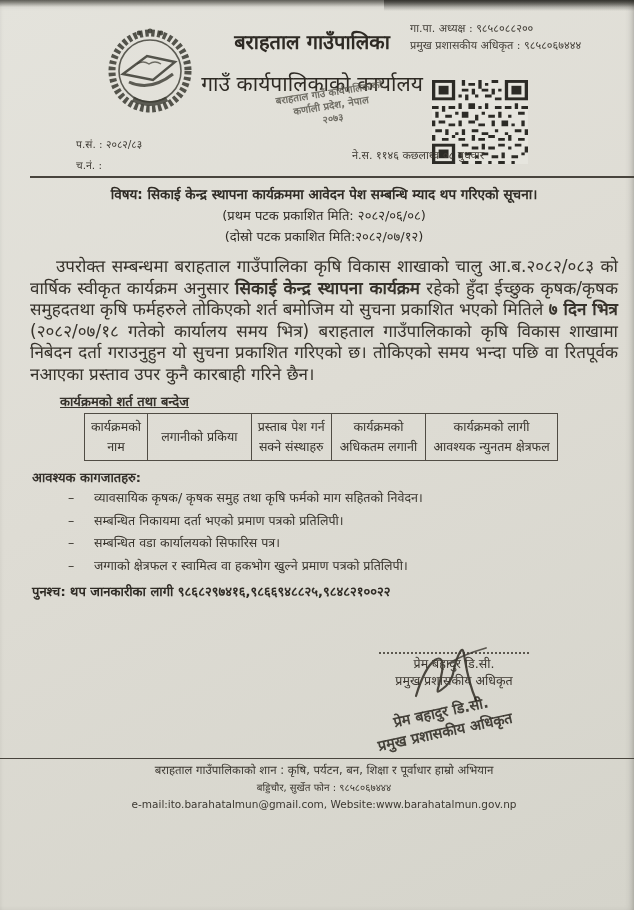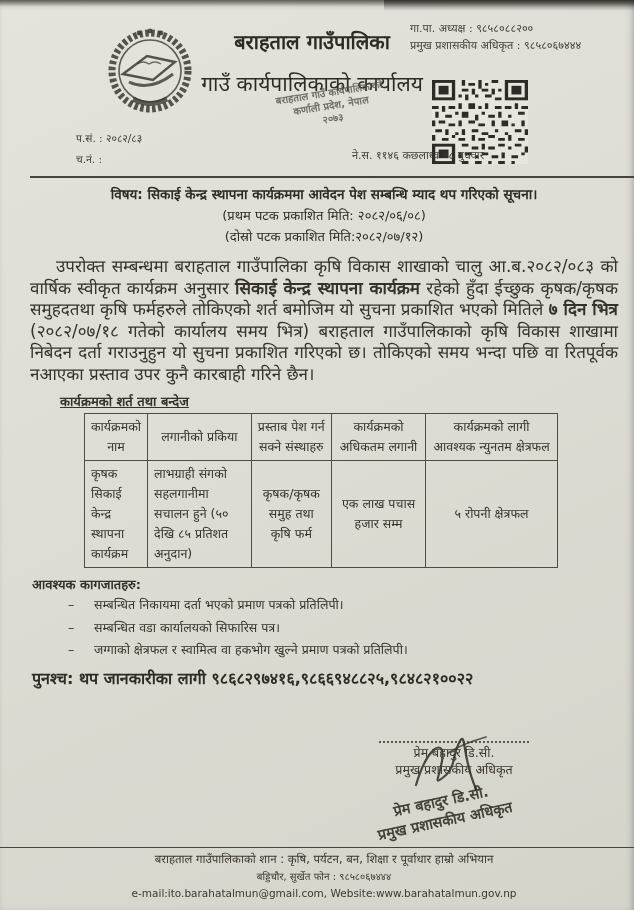--- a/index.html
+++ b/index.html
@@ -17,37 +17,37 @@
   .emblem{position:absolute;left:103px;top:22px;width:94px;height:94px;}
   .head-center{position:absolute;left:178px;top:28px;width:268px;text-align:center;}
   .muni-name{font-size:20px;font-weight:bold;color:#2e2a24;}
   .office-name{font-size:21px;font-weight:normal;color:#2e2a24;margin-top:14px;}
   .head-stamp{position:absolute;left:226px;top:86px;width:210px;transform:rotate(-9deg);
     text-align:center;font-weight:bold;font-size:10px;line-height:13px;color:#55534a;opacity:.8;}
   .head-right{position:absolute;left:410px;top:20px;width:200px;font-size:11px;line-height:17px;color:#45413a;}
   .head-right .cline span{white-space:nowrap;}
   .qr{position:absolute;left:432px;top:80px;width:96px;height:84px;}
   
-  .ref-left{position:absolute;left:76px;top:128px;font-size:10.5px;line-height:21px;color:#403c35;}
+  .ref-left{position:absolute;left:76px;top:134px;font-size:10.5px;line-height:21px;color:#403c35;}
   .ref-date{position:absolute;left:352px;top:147px;font-size:11px;color:#403c35;}
   .rule{position:absolute;top:176px;left:30px;right:0;border-top:2px solid #48443d;}
   
   .main{position:absolute;top:184px;left:30px;right:16px;}
   .subject{ text-align:center;font-weight:bold;font-size:13.5px;line-height:21px;color:#2f2b25;}
   .publish{text-align:center;font-weight:normal;font-size:13px;line-height:21px;color:#2f2b25;}
   .body-para{margin:9px 0 0;font-size:17px;line-height:21.5px;text-align:justify;text-indent:26px;color:#36322b;}
   .caption{margin:7px 0 3px 30px;font-weight:bold;text-decoration:underline;font-size:13px;}
   table{margin-left:54px;width:474px;border-collapse:collapse;}
   th,td{border:1.5px solid #504c44;padding:3px 6px;font-size:12.5px;line-height:20px;font-weight:normal;text-align:center;vertical-align:middle;color:#36322b;}
   td.al{text-align:left;}
   .docs-h{margin:7px 0 1px 2px;font-weight:bold;font-size:13px;}
   .docs-list{margin:1px 0 0 38px;padding:0;list-style:none;font-size:12.5px;line-height:22.5px;color:#36322b;}
   .docs-list li{position:relative;padding-left:26px;}
   .docs-list li::before{content:"\2013";position:absolute;left:0;top:0;}
-  .postscript{margin:5px 0 0 2px;font-size:16px;font-weight:bold;color:#2f2b25;}
+  .postscript{margin:5px 0 0 2px;font-size:13px;font-weight:bold;color:#2f2b25;}
   
   .sig-block{position:relative;margin:2px 46px 0 auto;width:236px;height:102px;text-align:center;}
   .sig-svg{position:absolute;top:-14px;left:66px;}
   .sig-dots{width:150px;margin:52px auto 0;border-top:2px dotted #5c584f;}
   .sig-name{font-size:12.5px;margin-top:1px;color:#3a352e;}
   .sig-title{font-size:12.5px;color:#3a352e;}
   .sig-stamp{position:absolute;top:50px;left:-58px;width:330px;transform:rotate(-12deg);
     font-weight:bold;font-size:14.5px;line-height:20px;color:rgba(42,39,32,.85);text-align:center;}
   .rule2{border-top:1.5px solid #48443d;margin:4px -16px 0 -30px;}
   .footer{text-align:center;margin-top:3px;color:#3c3831;}
@@ -147,32 +147,26 @@
           <col style="width:28%">
         </colgroup>
       <tbody>
           <tr>
         <th>कार्यक्रमको नाम</th>
         <th>लगानीको प्रकिया</th>
         <th>प्रस्ताब पेश गर्न सक्ने संस्थाहरु</th>
         <th>कार्यक्रमको अधिकतम लगानी</th>
         <th>कार्यक्रमको लागी आवश्यक न्युनतम क्षेत्रफल</th>
       </tr>
-      <tr>
-        <td class="al">कृषक सिकाई केन्द्र स्थापना कार्यक्रम</td>
-        <td class="al">लाभग्राही संगको सहलगानीमा सचालन हुने (५० देखि ८५ प्रतिशत अनुदान)</td>
-        <td>कृषक/कृषक समुह तथा कृषि फर्म</td>
-        <td>एक लाख पचास हजार सम्म</td>
-        <td>५ रोपनी क्षेत्रफल</td>
-      </tr>
     </tbody>
       </table>
 
     <div class="docs-h">आवश्यक कागजातहरु:</div>
     <ul class="docs-list">
+      <li>व्यावसायिक कृषक/ कृषक समुह तथा कृषि फर्मको माग सहितको निवेदन।</li>
       <li>सम्बन्धित निकायमा दर्ता भएको प्रमाण पत्रको प्रतिलिपी।</li>
       <li>सम्बन्धित वडा कार्यालयको सिफारिस पत्र।</li>
       <li>जग्गाको क्षेत्रफल र स्वामित्व वा हकभोग खुल्ने प्रमाण पत्रको प्रतिलिपी।</li>
     </ul>
 
     <div class="postscript">पुनश्च: थप जानकारीका लागी ९८६८२९७४१६,९८६६९४८८२५,९८४८२१००२२</div>
 
     <div class="sig-block">
       <div class="sig-svg">
         <svg width="110" height="72" viewBox="0 0 110 72">

